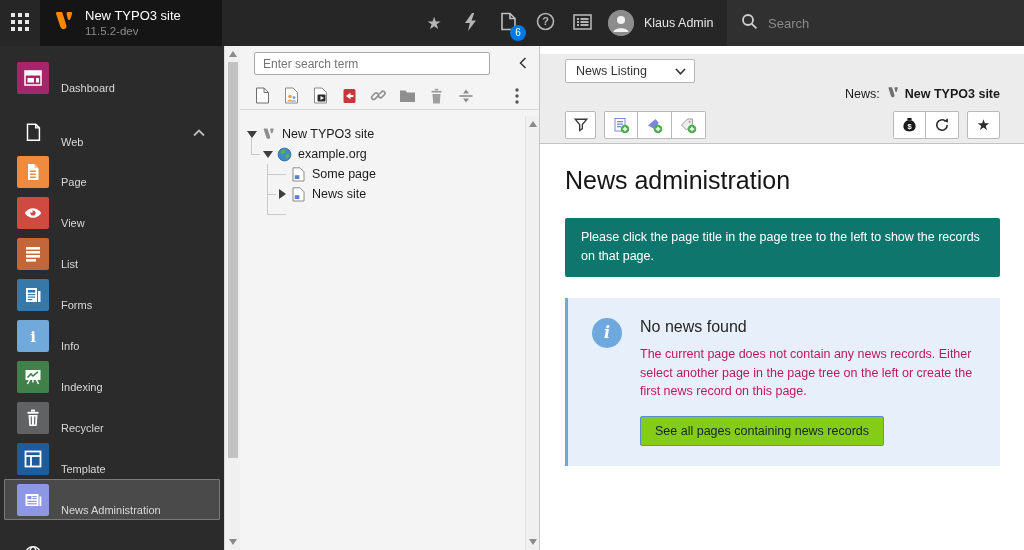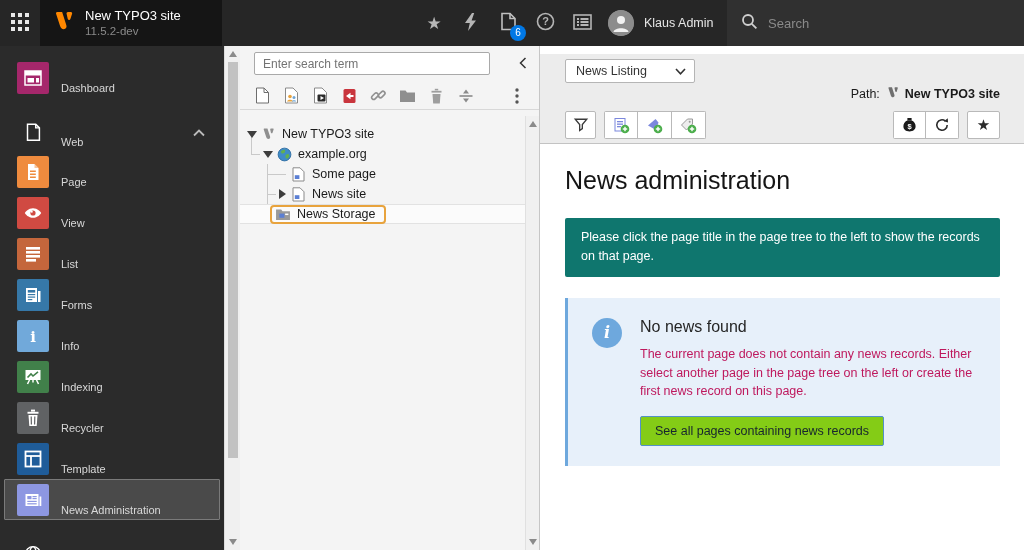--- a/index.html
+++ b/index.html
@@ -507,53 +507,41 @@
           </span>
         <span class="ticon">
           <svg width="13" height="15" viewBox="0 0 13 15">
               <path d="M1 .8h7l4 4V14H1z" fill="#fff" stroke="#8a8a8a"></path>
               <rect x="2.8" y="8.2" width="4.6" height="3.8" fill="#5b7fd4"></rect>
             </svg>
         </span>
         <span>News site</span>
       </div>
 
-      <div class="tnode selected-row" style="top:88px;padding-left:30px">
-        <span class="sel-outline" style="border-color: rgb(232, 163, 61);">
-          <span class="ticon">
-            <svg width="16" height="13" viewBox="0 0 17 14">
-                <path d="M1 1.5h5.5L8 3.5h8V13H1z" fill="#9a9a9a"></path>
-                <rect x="4.5" y="6" width="5.5" height="4.5" fill="#5b7fd4"></rect>
-                <rect x="10.8" y="6" width="3.5" height="1.6" fill="#fff"></rect>
-              </svg>
-          </span>
-          <span>News Storage</span>
-        </span>
-      </div>
     </div>
 
     <div class="pt-scroll">
       <span class="arrow-up"></span>
       <span class="arrow-dn"></span>
     </div>
   </div>
 
   <div class="content">
     <div class="docheader">
       <div class="selectbox">
         <span>News Listing</span>
         <span class="chevdn">
           <svg width="11" height="7" viewBox="0 0 11 7">
               <polyline points="1,1 5.5,5.8 10,1" fill="none" stroke="#333" stroke-width="1.6"></polyline>
             </svg>
         </span>
       </div>
 
       <div class="pathline">
-        <span>Path:</span>
+        <span>News:</span>
         <span>
           <svg width="15" height="15" viewBox="0 0 24 24" fill="#6f6f6f">
               <path d="M11.2 3.6l3.9 12.3c.6 1.9-.5 3.6-2.4 3.6-1.8 0-2.8-1-3.4-2.9L5.6 5.2c-.3-.9.3-1.6 1.2-1.6z"></path>
               <path d="M16.6 3.6h2.6c.9 0 1.5.9 1.2 1.7l-1.6 4.9c-.4 1.2-2.1 1.1-2.4-.1l-1.1-4.7c-.2-.9.4-1.8 1.3-1.8z"></path>
             </svg>
         </span>
         <span class="pv">New TYPO3 site</span>
       </div>
 
       <div class="funcbar">

